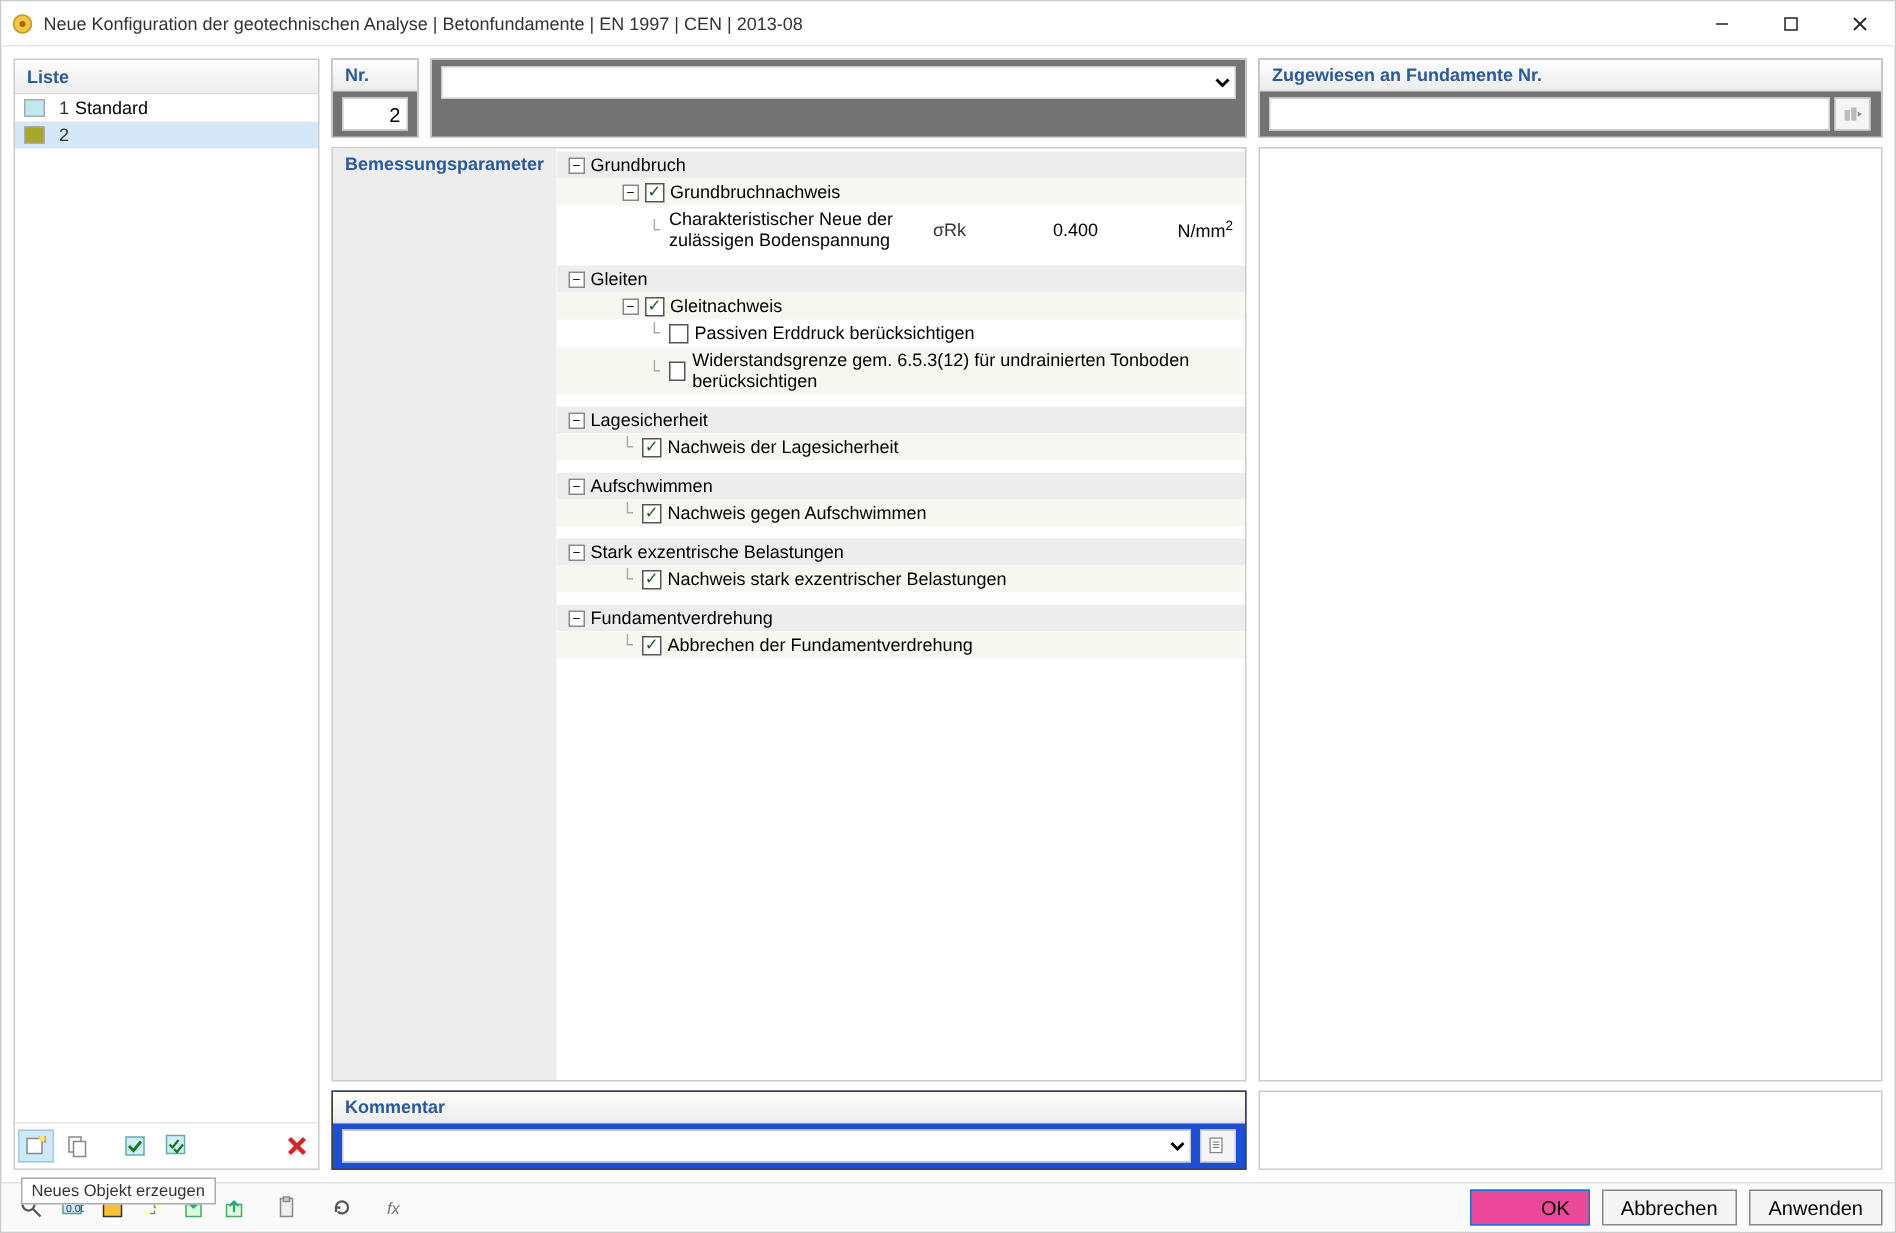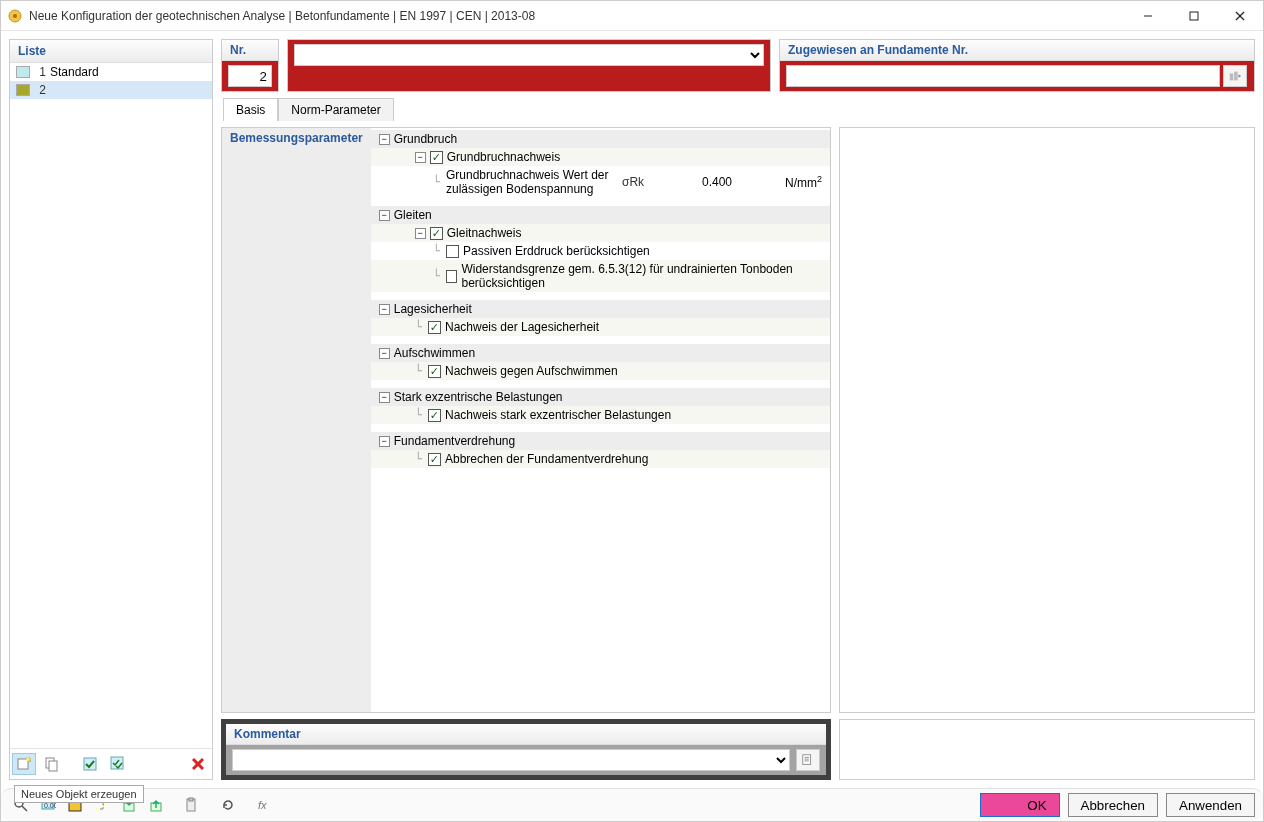--- a/index.html
+++ b/index.html
@@ -106,42 +106,42 @@
   flex-direction: column;
   gap: 6px;
   min-height: 0;
 }
 .top-fields {
   display: flex;
   gap: 8px;
 }
 .field-box {
   border: 1px solid #ccc;
-  background: #b91c1c;
+  background: #737373;
 }
 .field-header {
   background: linear-gradient(#fdfdfd, #ececec);
   color: #2a5a9e;
   font-weight: 600;
   padding: 3px 8px;
   border-bottom: 1px solid #ddd;
 }
 .field-body { padding: 4px 6px; }
 .nr-box { width: 58px; }
 .nr-input {
   width: 100%; text-align: right;
   border: 1px solid #ccc; padding: 2px 4px;
   background: #fff; height: 22px;
 }
 .name-box { flex: 1; }
 .name-select {
   width: 100%; border: 1px solid #ccc; height: 22px;
   background: #fff; padding: 0 4px;
 }
-.assign-box { width: 476px; position: relative; }
+.assign-box { width: 416px; position: relative; }
 .assign-input {
   width: calc(100% - 28px);
   border: 1px solid #ccc; height: 22px; background: #fff; padding: 0 4px;
   display: inline-block;
 }
 .assign-pick {
   width: 24px; height: 22px; vertical-align: top;
   display: inline-flex; align-items:center; justify-content:center;
   border: 1px solid #ccc; background: #f5f5f5; cursor: pointer;
 }
@@ -224,22 +224,22 @@
 }
 .param-row {
   display: flex;
   align-items: center;
 }
 .param-label { flex: 1; }
 .param-sym { width: 80px; text-align: left; color: #333; }
 .param-val { width: 60px; padding-right: 4px; }
 .param-unit { width: 60px; text-align: right; }
 .comment-box {
-  border: 5px solid #404040;
-  background: #a3a3a3;
+  border: 1px solid #404040;
+  background: #1d4ed8;
 }
 .comment-body {
   padding: 4px 6px;
   display: flex;
   gap: 6px;
 }
 .comment-select {
   flex: 1; border: 1px solid #ccc; height: 22px; background: #fff;
 }
 .comment-btn {
@@ -256,21 +256,20 @@
 .comment-area .empty-right {
   width: 416px; border: 1px solid #ccc; background: #fff;
 }
 .bottom-bar {
   display: flex;
   align-items: center;
   padding: 4px 8px;
   gap: 3px;
   border-top: 1px solid #e0e0e0;
   background: #fafafa;
-  border-radius: 10px;
 }
 .bottom-bar .btns-right {
   margin-left: auto;
   display: flex;
   gap: 8px;
 }
 .dlg-btn {
   min-width: 80px;
   height: 24px;
   border: 1px solid #888;
@@ -394,42 +393,38 @@
               <svg width="14" height="14" viewBox="0 0 16 16">
                   <rect x="2" y="5" width="4" height="8" fill="#bbb"></rect>
                   <rect x="7" y="3" width="4" height="10" fill="#bbb"></rect>
                   <path d="M12 6 l3 2 l-3 2" fill="#888"></path>
                 </svg>
             </span>
           </div>
         </div>
       </div>
 
-      <div class="tabs-row">
-        <div class="tab active">Basis</div>
-        <div class="tab">Norm-Parameter</div>
-      </div>
 
       <div class="params-area">
         <div class="params-left">
           <div class="section-title">Bemessungsparameter</div>
           <div class="tree" id="param-tree">
               <div class="group-head">
                 <span class="expander">−</span>
                 <span>Grundbruch</span>
               </div>
               <div class="node-row alt" style="padding-left: 44px;">
                 <span class="expander">−</span>
                 <span class="chk checked"></span>
                 <span>Grundbruchnachweis</span>
               </div>
               <div class="node-row" style="padding-left: 62px;">
                 <span class="tree-connector">└</span>
                 <div class="param-row" style="flex: 1 1 0%;">
-                  <span class="param-label">Grundbruchnachweis Wert der zulässigen Bodenspannung</span>
+                  <span class="param-label">Charakteristischer Neue der zulässigen Bodenspannung</span>
                   <span class="param-sym">σRk</span>
                   <span class="param-val">0.400</span>
                   <span class="param-unit">N/mm<sup>2</sup></span>
                 </div>
               </div>
               <div style="height: 8px;"></div>
               <div class="group-head">
                 <span class="expander">−</span>
                 <span>Gleiten</span>
               </div>

